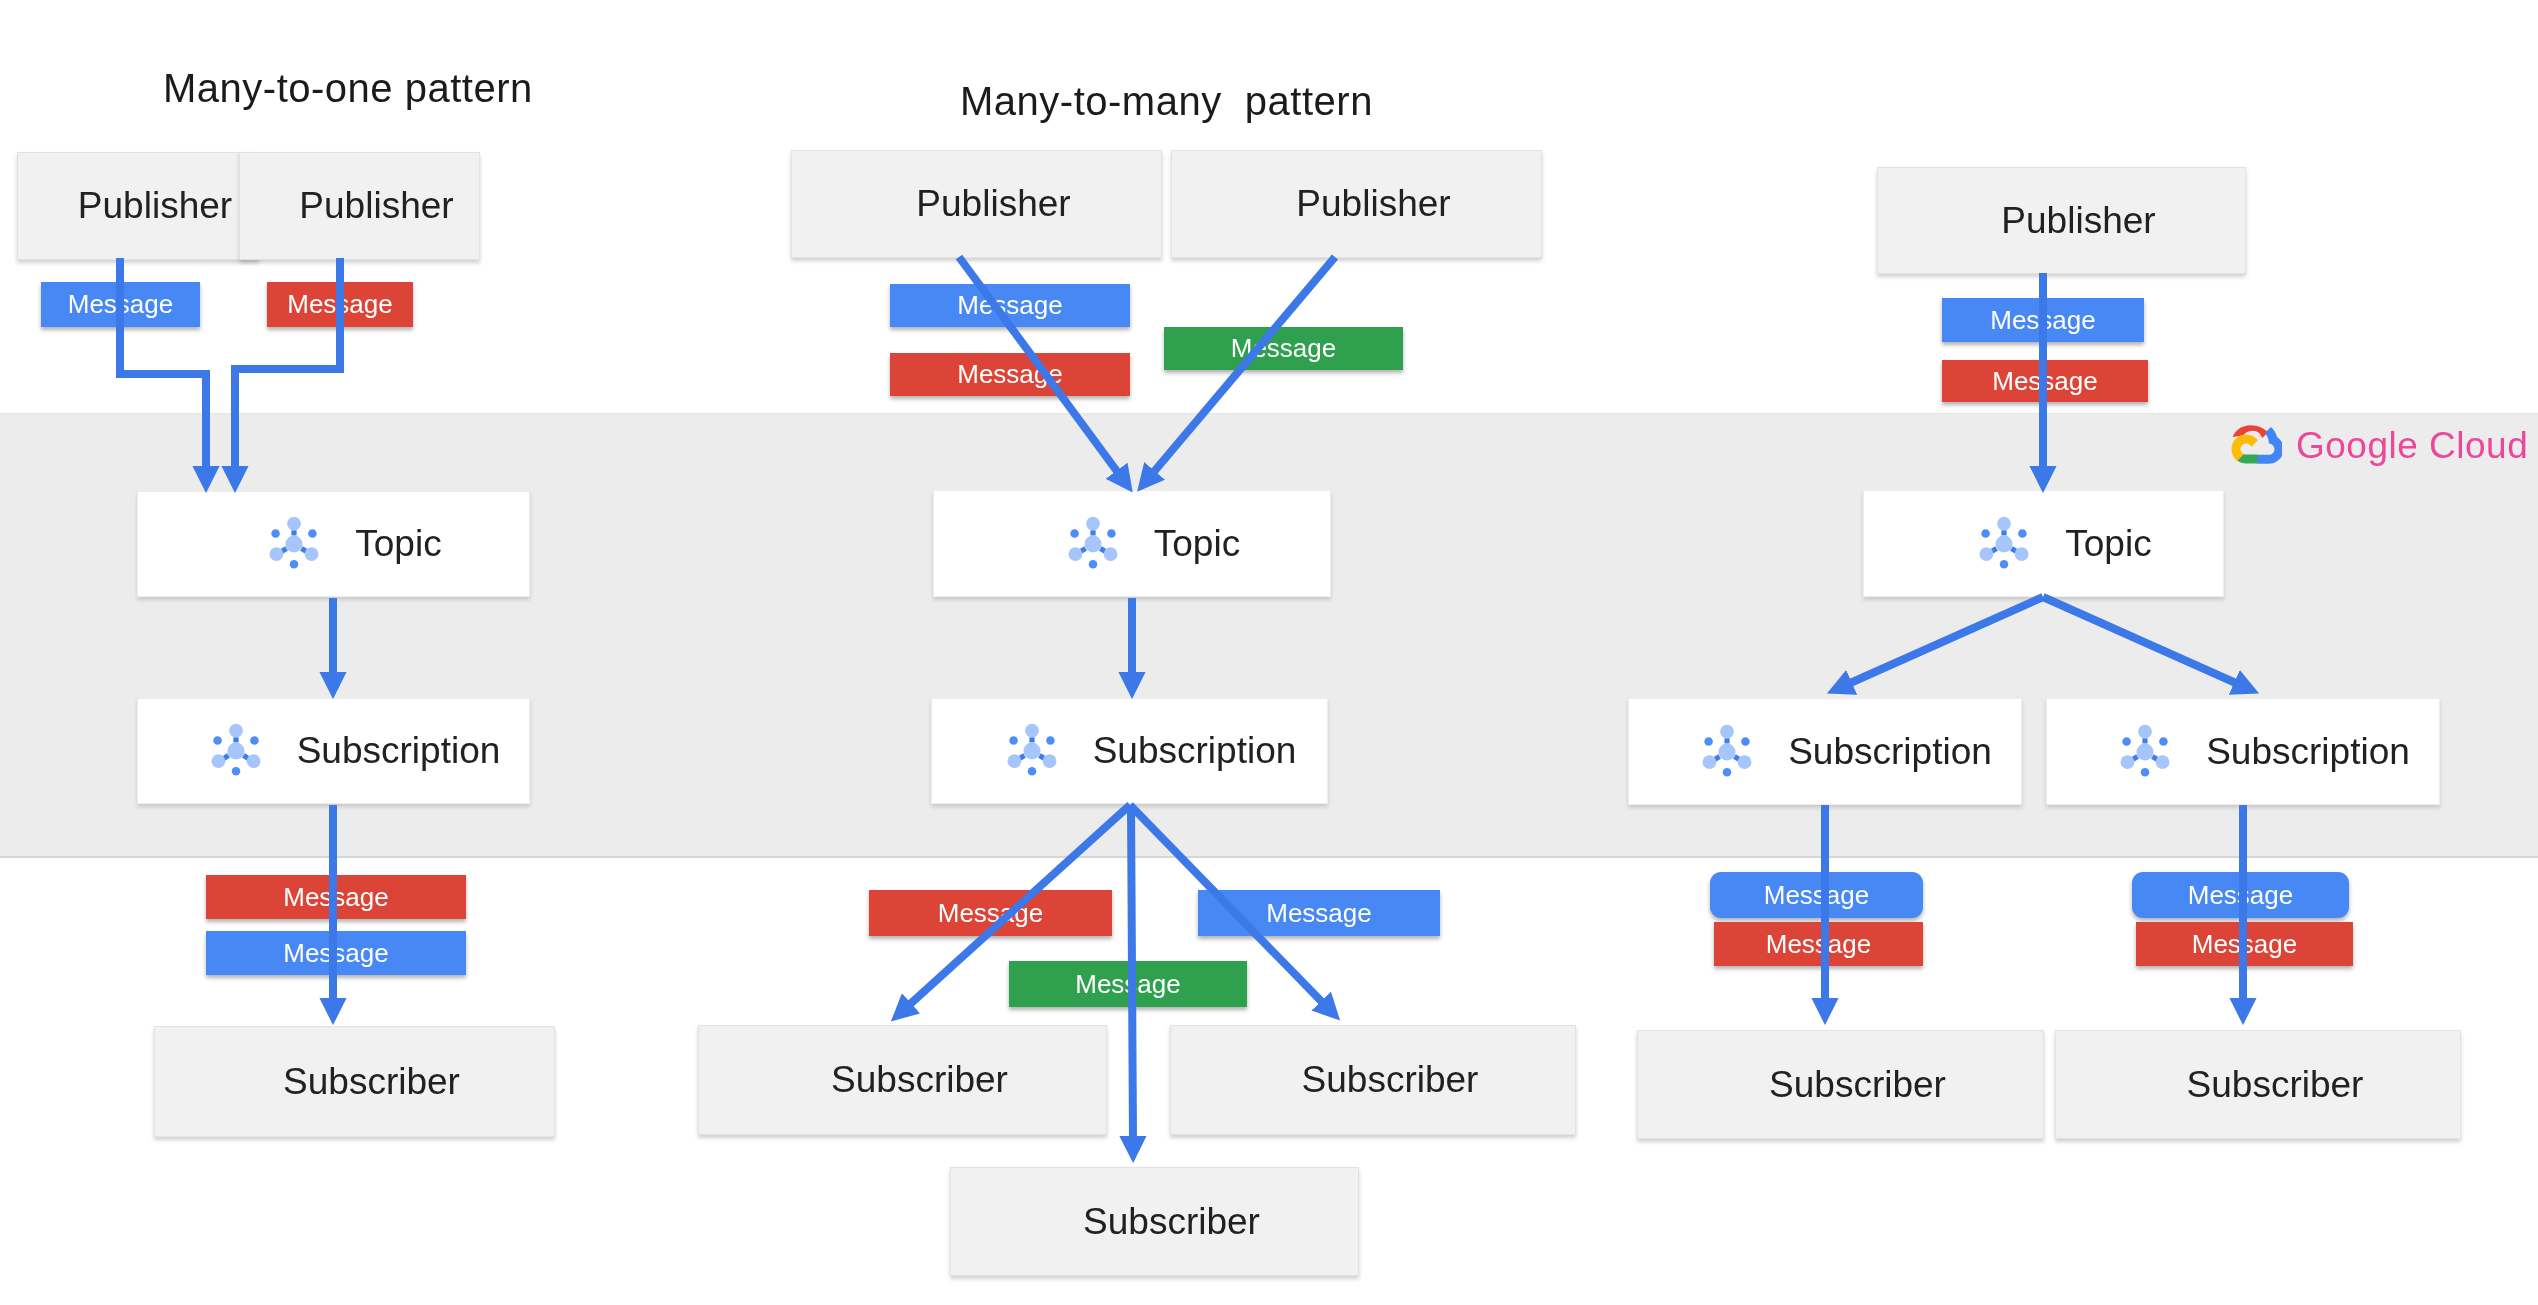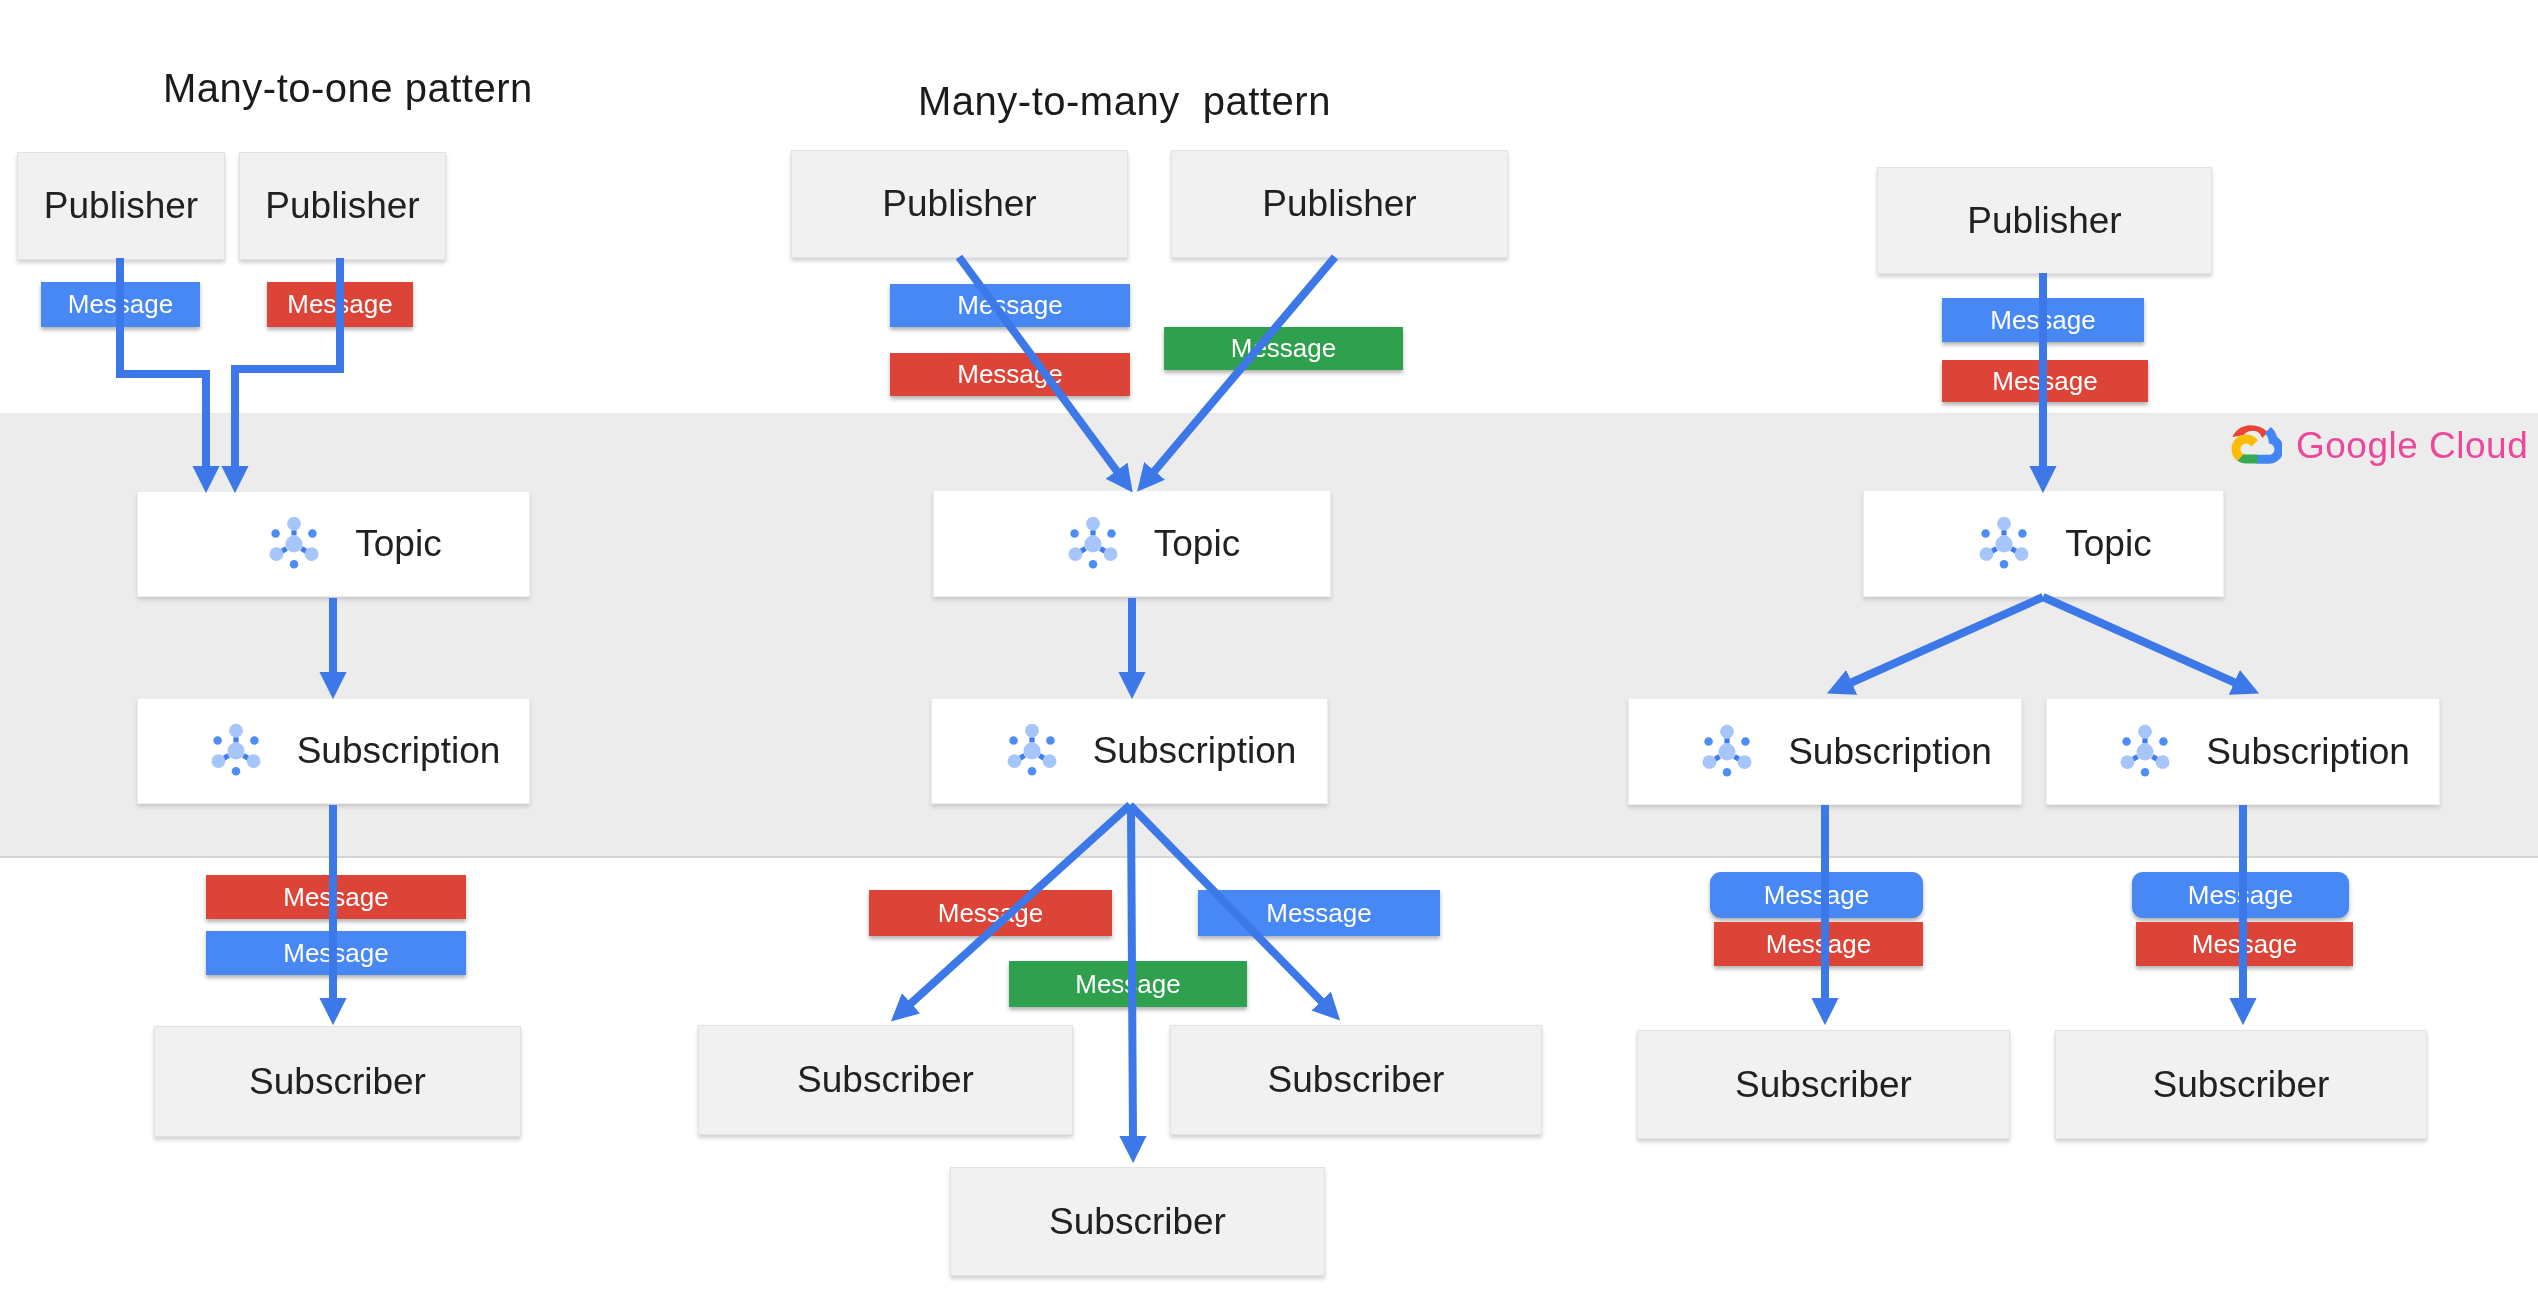--- a/index.html
+++ b/index.html
@@ -9,21 +9,21 @@
   }
   .band{
     position:absolute;left:0;top:413px;width:2538px;height:442px;
     background:#ECECEC;border-bottom:2px solid #D5D5D5;border-top:1px solid #E6E6E6;
   }
   .ptitle{
     position:absolute;font-size:40px;letter-spacing:0.5px;color:#1b1b1b;white-space:pre;
   }
   .box{
     position:absolute;display:flex;align-items:center;justify-content:center;
-    font-size:37px;color:#212121;
+    font-size:37px;color:#212121;padding-left:34px;
   }
   .gray{
     background:#F1F1F1;border:1px solid #E2E2E2;box-shadow:0 3px 4px rgba(0,0,0,0.18);
   }
   .white{
     background:#FFFFFF;border:1px solid #EDEDED;box-shadow:0 3px 4px rgba(0,0,0,0.14);
     justify-content:center;padding-left:36px;box-sizing:border-box;
   }
   .white .lbl{margin-left:28px;}
   .pubsub-icon{width:66px;height:66px;flex:0 0 66px;}
@@ -98,21 +98,21 @@
     <span class="lbl">Subscription</span>
   </div>
 
   <div class="msg m-red" style="left:206px;top:875px;width:260px;height:44px;">Message</div>
   <div class="msg m-blue" style="left:206px;top:931px;width:260px;height:44px;">Message</div>
 
   <div class="box gray" style="left:154px;top:1026px;width:365px;height:109px;">
     <span>Subscriber</span>
   </div>
 
-  <div class="ptitle" style="left:918px;top:79px;">Many-to-many  pattern</div>
+  <div class="ptitle" style="left:960px;top:79px;">Many-to-many  pattern</div>
 
   <div class="box gray" style="left:791px;top:150px;width:335px;height:106px;">
     <span>Publisher</span>
   </div>
   <div class="box gray" style="left:1171px;top:150px;width:335px;height:106px;">
     <span>Publisher</span>
   </div>
 
   <div class="msg m-blue" style="left:890px;top:284px;width:240px;height:43px;">Message</div>
   <div class="msg m-red" style="left:890px;top:353px;width:240px;height:43px;">Message</div>

